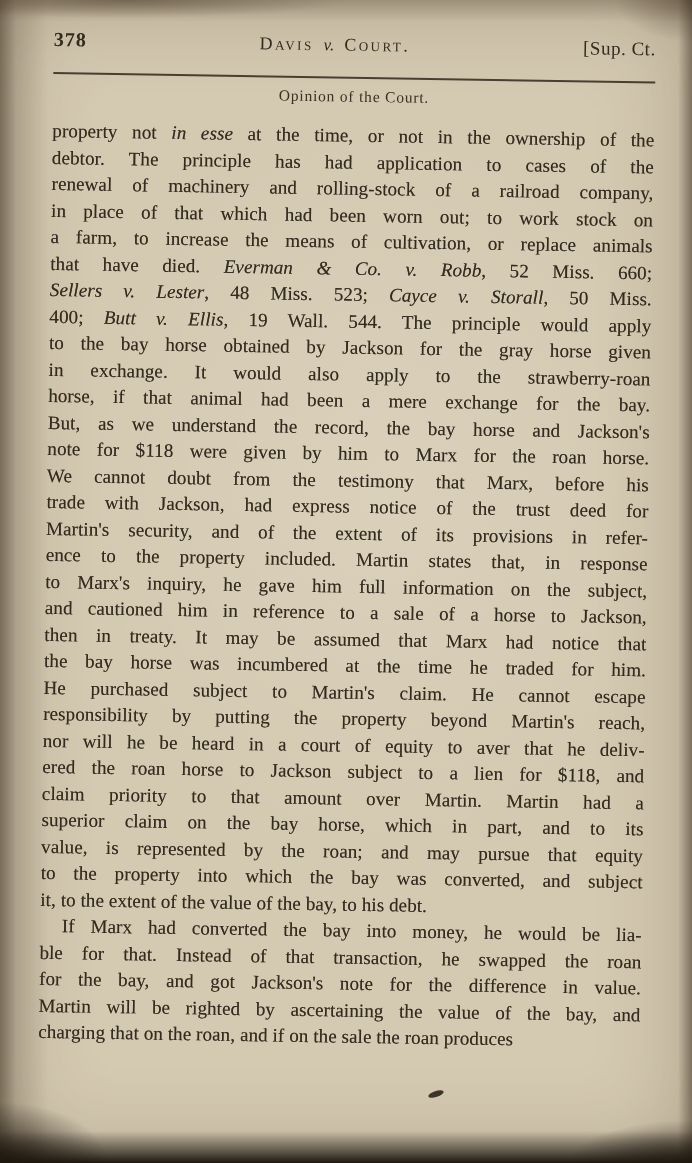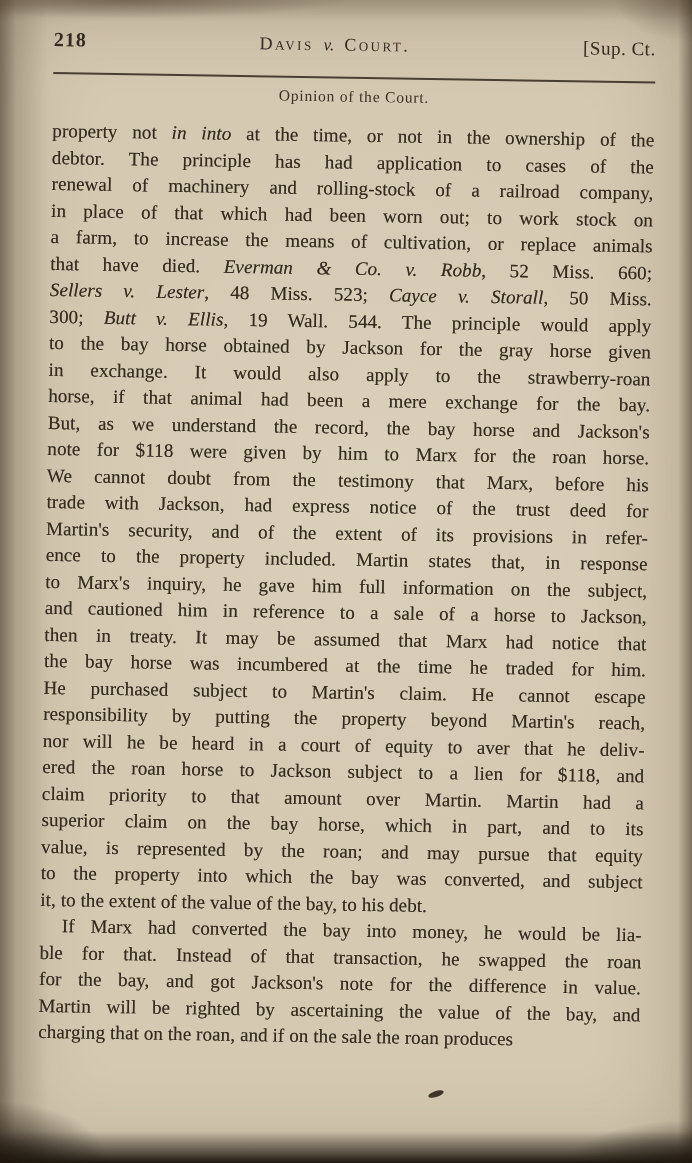--- a/index.html
+++ b/index.html
@@ -65,40 +65,40 @@
     transform: rotate(-18deg);
     opacity: 0.85;
   }
 </style>
 </head>
 <body>
 
 <div class="page">
   <div class="content">
     <div class="header">
-      <span class="page-number">218</span>
+      <span class="page-number">378</span>
       <span class="case-title">
         <span class="sc">Davis</span>
         <span class="vs">v.</span>
         <span class="sc">Court.</span>
       </span>
       <span class="court-label">[Sup. Ct.</span>
     </div>
     <div class="rule"></div>
     <div class="section-heading">Opinion of the Court.</div>
     <div class="body-text">
         <div class="paragraph">
-          <div class="line"><span>property not </span><i>in into</i><span> at the time, or not in the ownership of the</span></div>
+          <div class="line"><span>property not </span><i>in esse</i><span> at the time, or not in the ownership of the</span></div>
           <div class="line"><span>debtor.  The principle has had application to cases of the</span></div>
           <div class="line"><span>renewal of machinery and rolling-stock of a railroad company,</span></div>
           <div class="line"><span>in place of that which had been worn out; to work stock on</span></div>
           <div class="line"><span>a farm, to increase the means of cultivation, or replace animals</span></div>
           <div class="line"><span>that have died.  </span><i>Everman &amp; Co. v. Robb</i><span>, 52 Miss. 660;</span></div>
           <div class="line"><i>Sellers v. Lester</i><span>, 48 Miss. 523; </span><i>Cayce v. Storall</i><span>, 50 Miss.</span></div>
-          <div class="line"><span>300; </span><i>Butt v. Ellis</i><span>, 19 Wall. 544.  The principle would apply</span></div>
+          <div class="line"><span>400; </span><i>Butt v. Ellis</i><span>, 19 Wall. 544.  The principle would apply</span></div>
           <div class="line"><span>to the bay horse obtained by Jackson for the gray horse given</span></div>
           <div class="line"><span>in exchange.  It would also apply to the strawberry-roan</span></div>
           <div class="line"><span>horse, if that animal had been a mere exchange for the bay.</span></div>
           <div class="line"><span>But, as we understand the record, the bay horse and Jackson's</span></div>
           <div class="line"><span>note for $118 were given by him to Marx for the roan horse.</span></div>
           <div class="line"><span>We cannot doubt from the testimony that Marx, before his</span></div>
           <div class="line"><span>trade with Jackson, had express notice of the trust deed for</span></div>
           <div class="line"><span>Martin's security, and of the extent of its provisions in refer-</span></div>
           <div class="line"><span>ence to the property included.  Martin states that, in response</span></div>
           <div class="line"><span>to Marx's inquiry, he gave him full information on the subject,</span></div>

